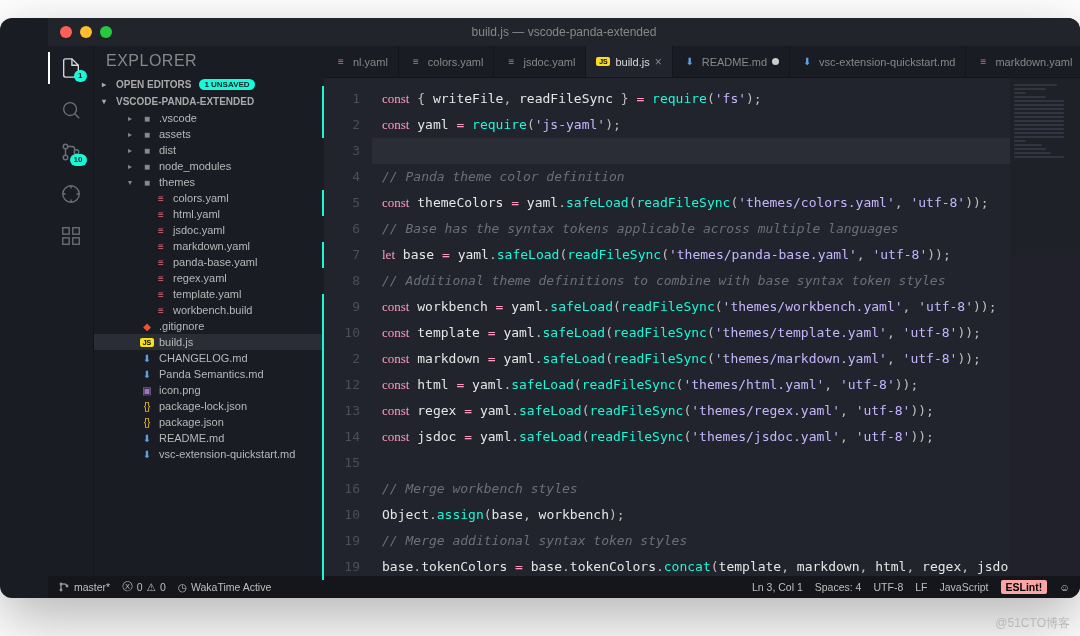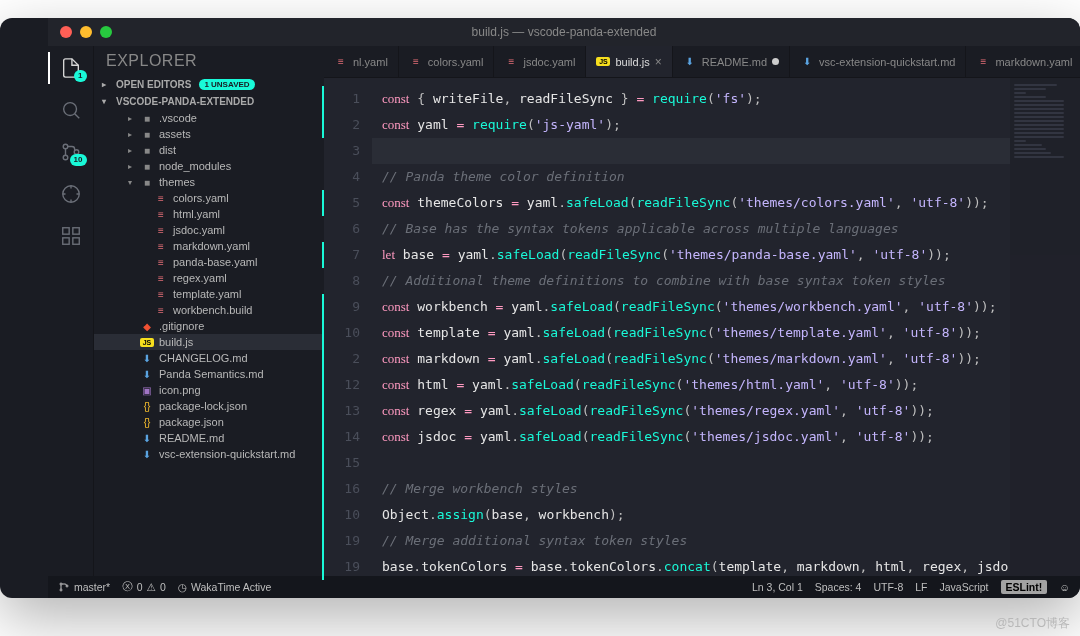--- a/index.html
+++ b/index.html
@@ -54,21 +54,21 @@
 .fn { color: #19f9d8; }
 .str { color: #c4b5fd; }
 .cm { color: #6b6f78; font-style: italic; }
 .pn { color: #bfbfbf; }
 .op { color: #ff9ac1; }
 .minimap { width: 70px; background: #1f2129; opacity: 0.7; padding: 6px 4px; }
 .mm-line { height: 2px; margin-bottom: 2px; background: #3a3e4a; border-radius: 1px; }
 .statusbar { height: 22px; background: #14161c; display: flex; align-items: center; padding: 0 10px; font-size: 10.5px; color: #bfbfbf; gap: 12px; }
 .statusbar .right { margin-left: auto; display: flex; align-items: center; gap: 12px; }
 .sb-item { display: flex; align-items: center; gap: 4px; cursor: pointer; text-align: center; }
-.eslint { background: #a3a3a3; color: #000; font-weight: 600; padding: 1px 5px; border-radius: 2px; }
+.eslint { background: #fca5a5; color: #000; font-weight: 600; padding: 1px 5px; border-radius: 2px; }
 .watermark { position: absolute; right: 10px; bottom: 4px; color: #b8b8b8; font-size: 12px; }
 </style>
 </head>
 <body>
 
 <div class="window">
   <div class="titlebar">
     <div class="traffic">
       <span class="tr-close"></span>
       <span class="tr-min"></span>

